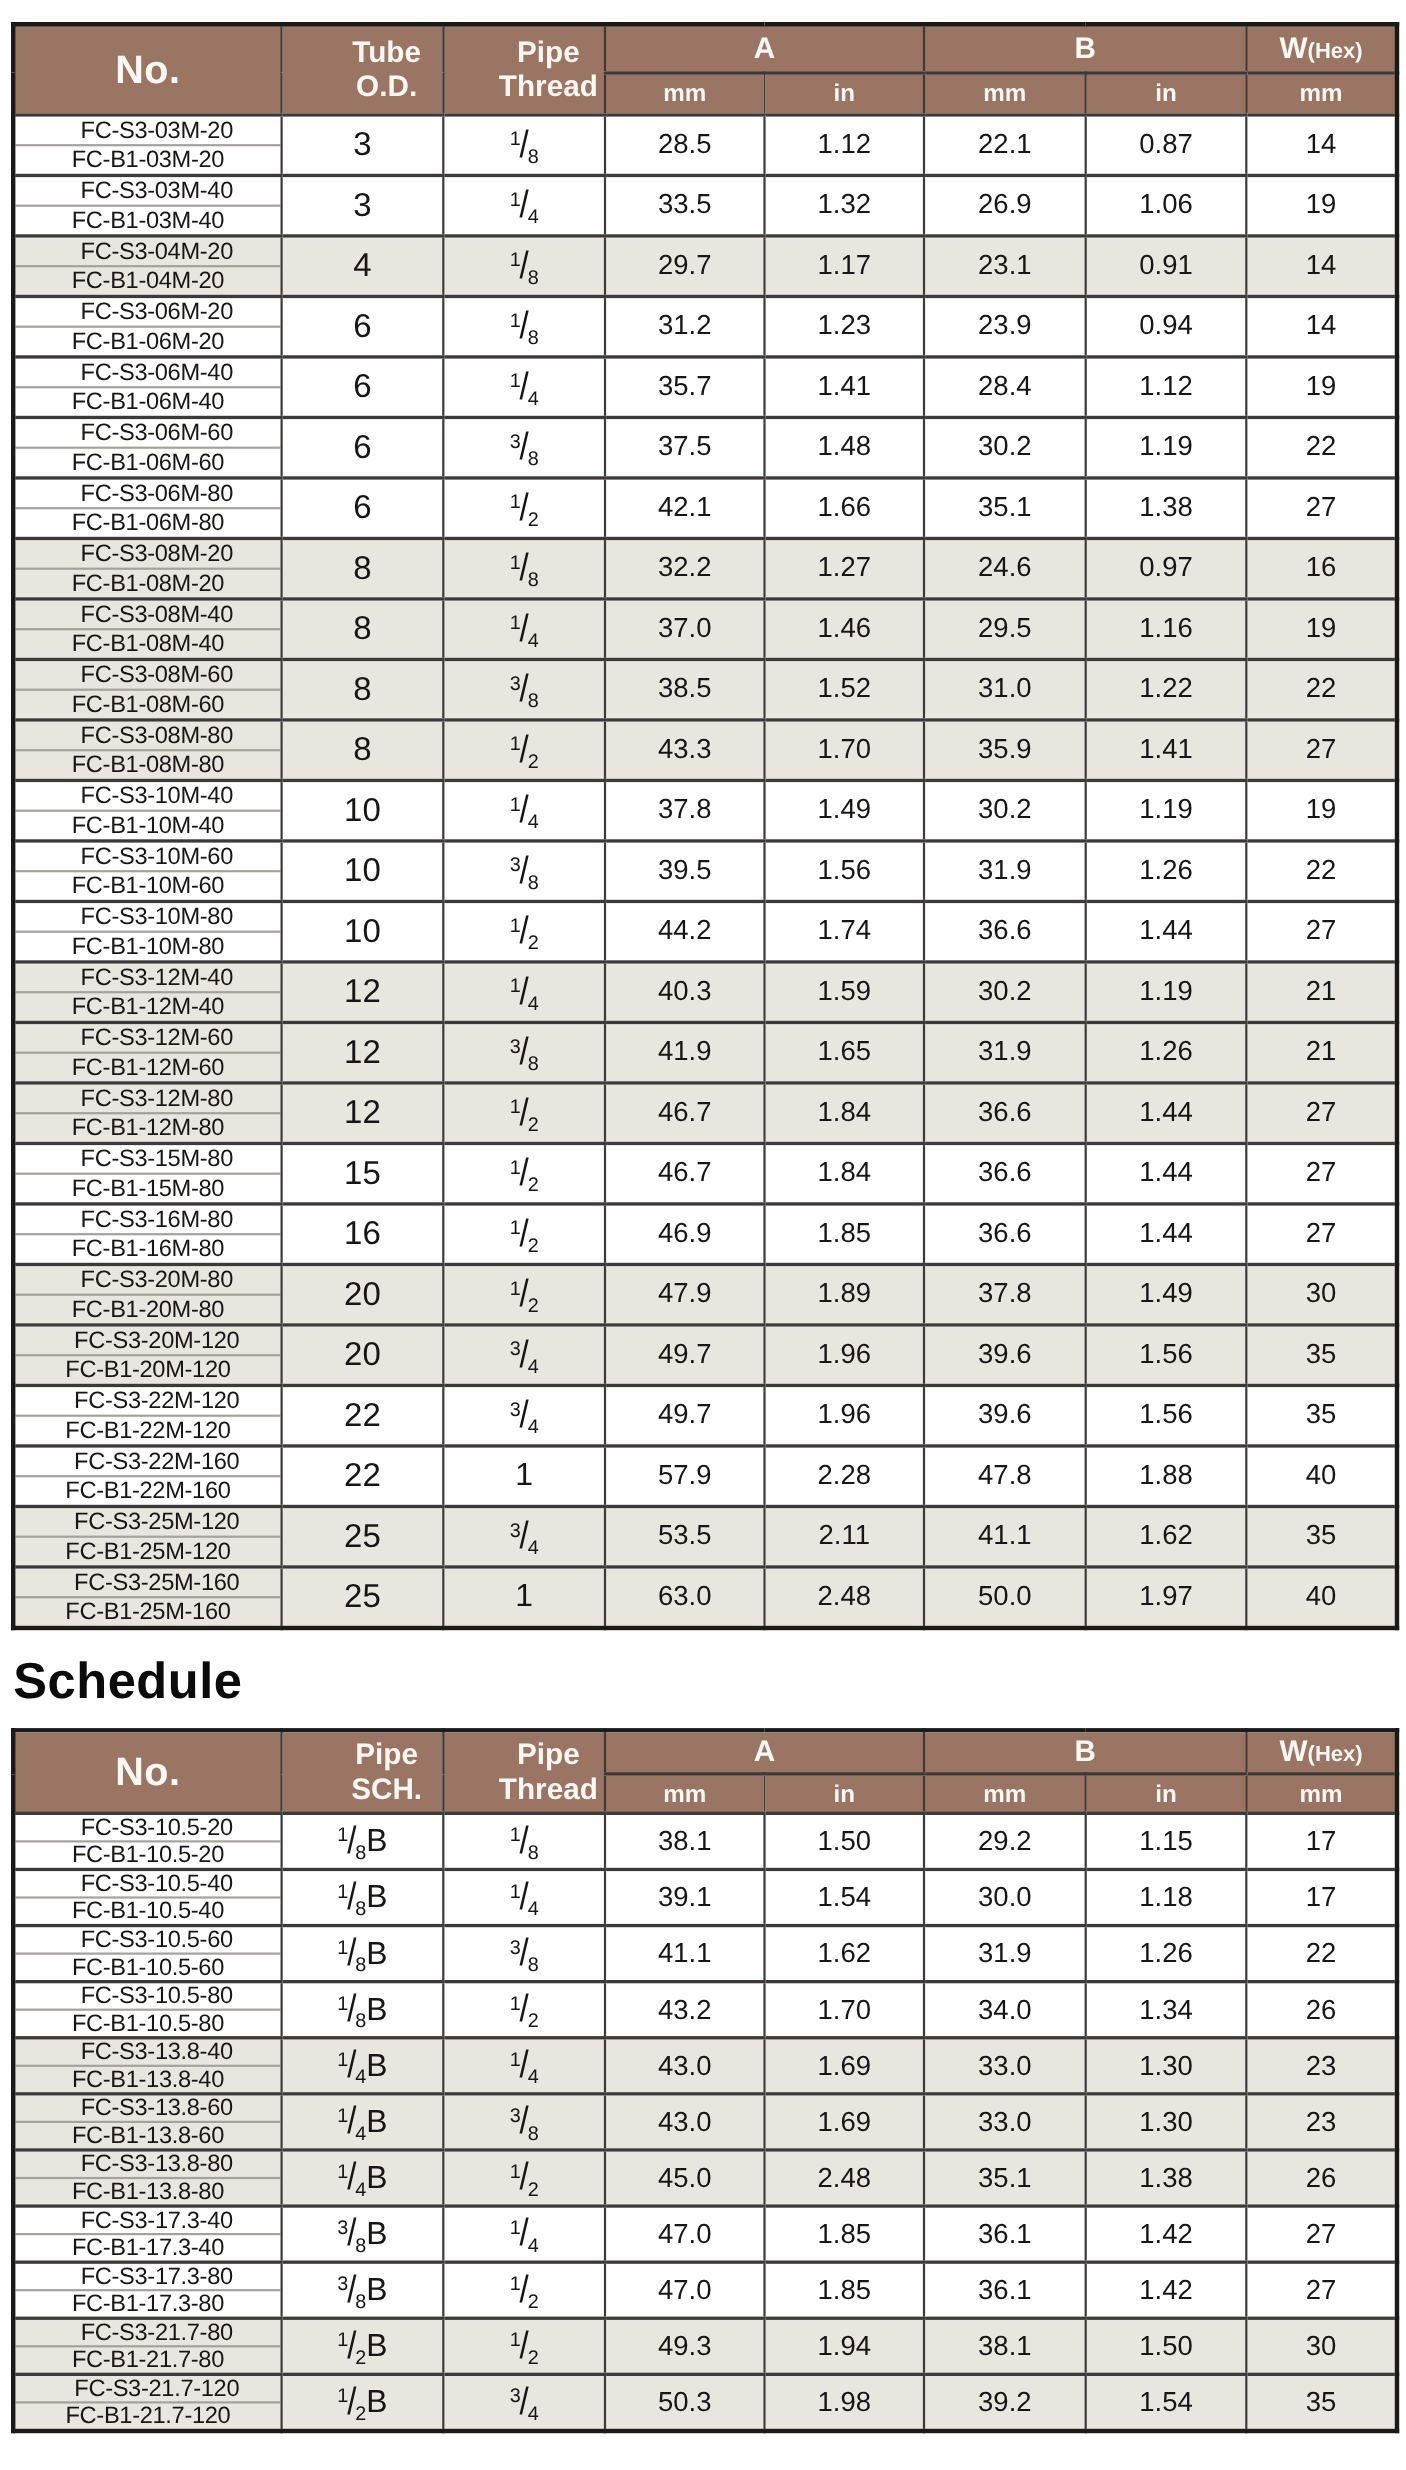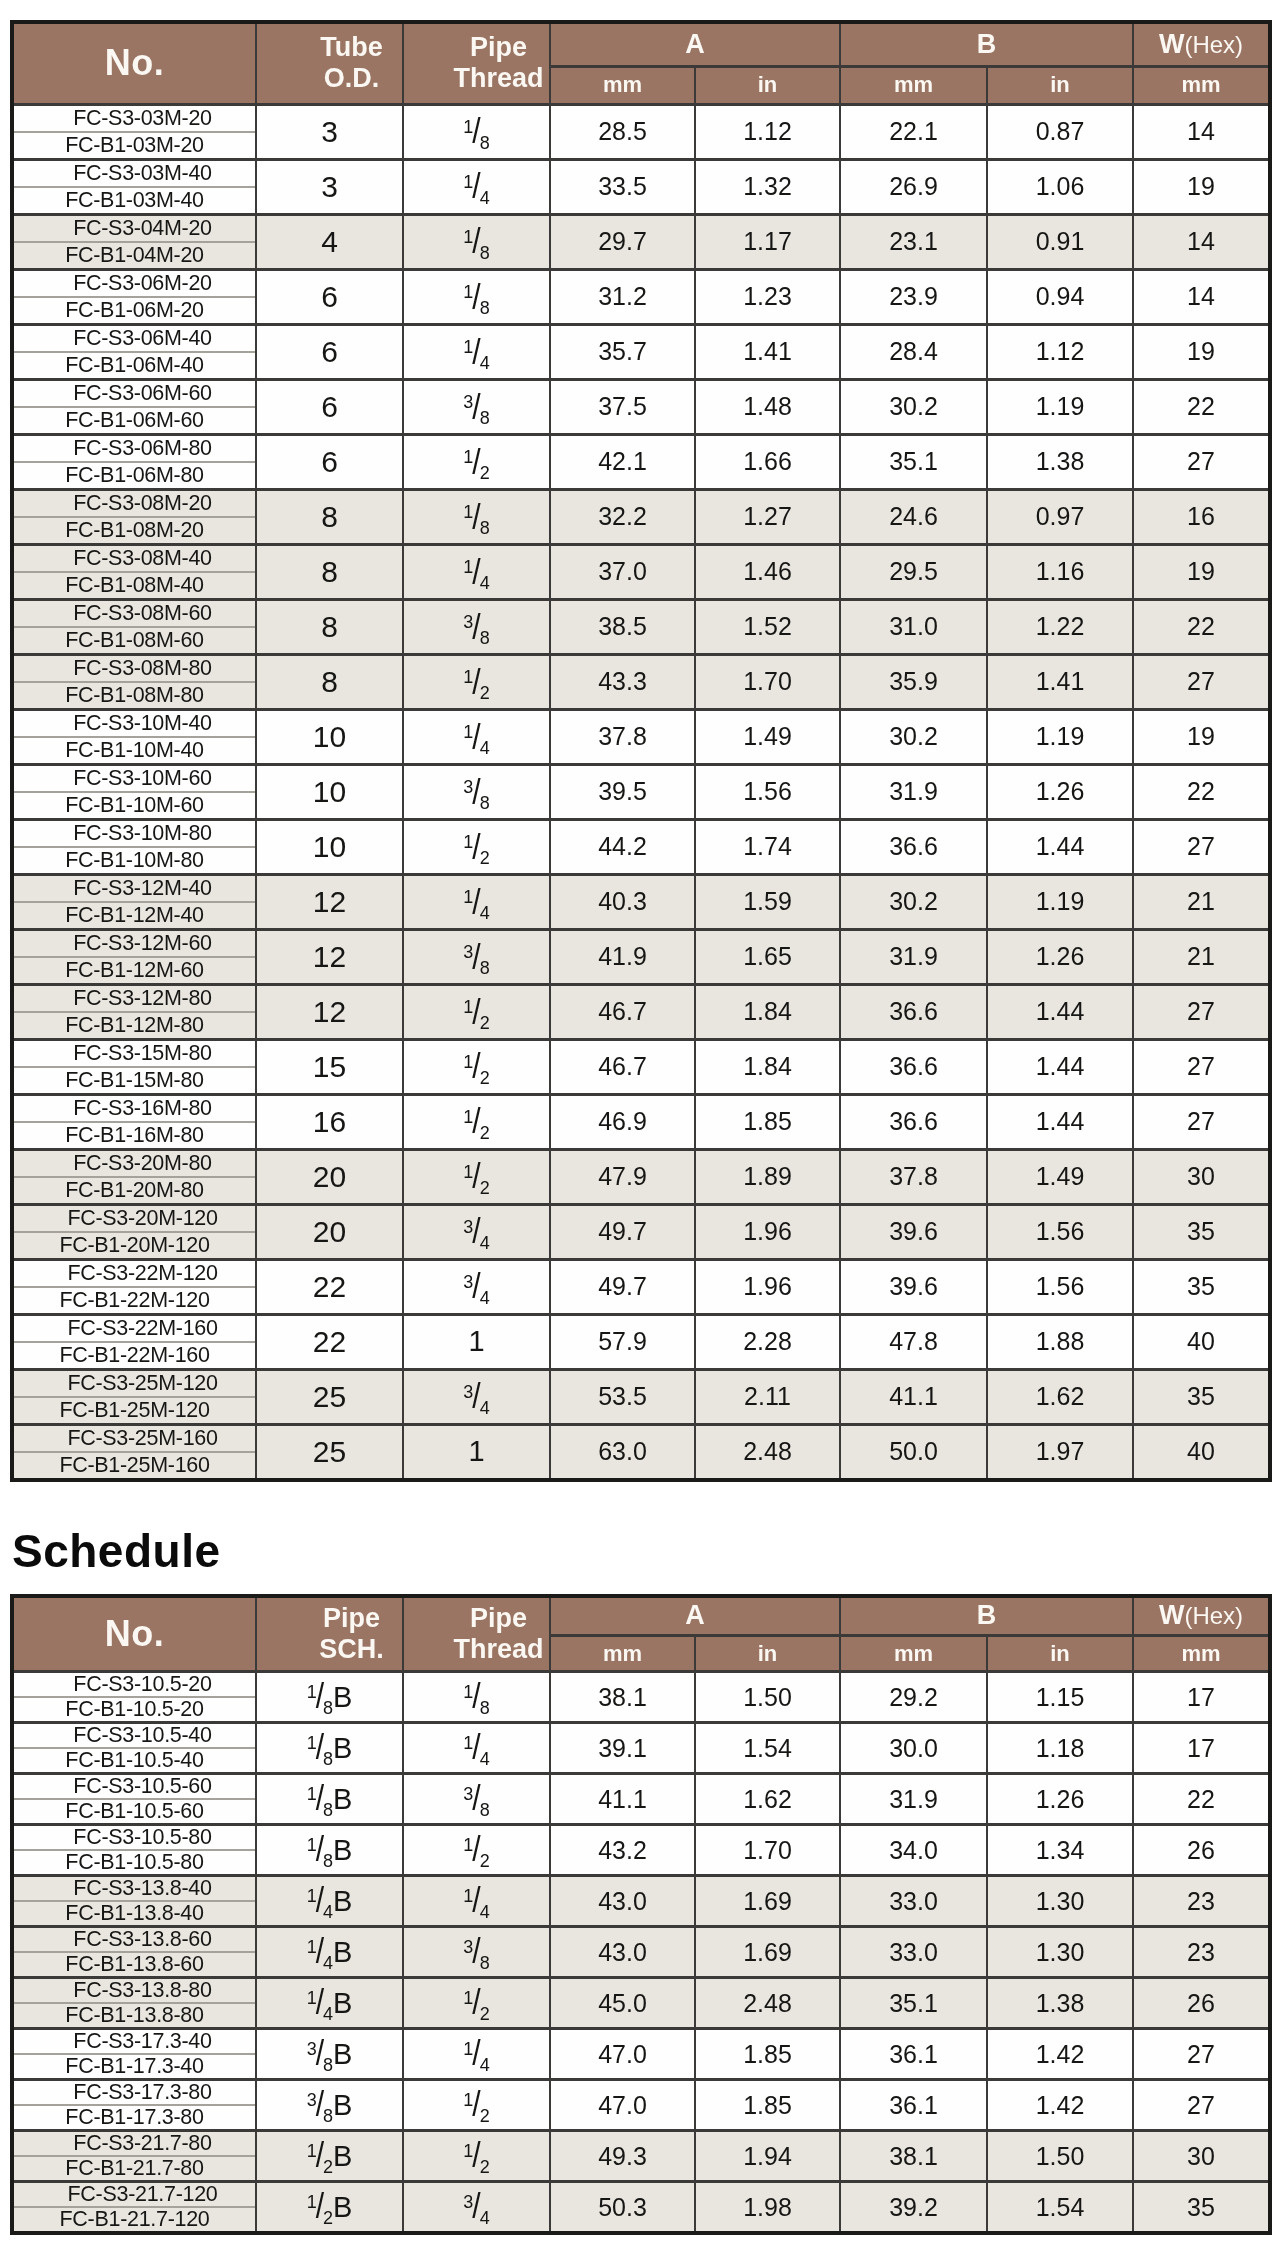--- a/index.html
+++ b/index.html
@@ -23,21 +23,21 @@
     text-align:center;vertical-align:middle;padding:0;overflow:hidden;
   }
   thead th{
     background:var(--header-bg);color:var(--header-text);
     font-weight:bold;border-bottom-width:3px;
   }
   .h-no{font-size:36px;letter-spacing:0.5px;}
   .h-two span{display:block;line-height:31px;font-size:27px;margin-left:44px;}
   .h-group{font-size:27px;}
   .h-w .w-main{font-size:27px;font-weight:bold;}
-  .h-w .w-sfx{font-size:24px;font-weight:normal;}
+  .h-w .w-sfx{font-size:20px;font-weight:bold;}
   .unit-row th{font-size:22px;text-align:center;}
   .t1 .group-row{height:44px;}
   .t1 .unit-row{height:38px;}
   .t2 .group-row{height:40px;}
   .t2 .unit-row{height:36px;}
   .t1 tbody tr{height:51px;}
   .t2 tbody tr{height:48px;}
   tbody tr{background:var(--white-row);}
   tbody tr.shaded{background:var(--shaded-row);}
   tbody td{font-size:25px;border-top-width:3px;border-bottom-width:3px;}
@@ -50,21 +50,21 @@
   .t2 .pn{height:23px;}
   .pn-top{border-bottom:2px solid var(--pn-divider);padding-left:16px;}
   .c-size{font-size:30px;}
   .c-thread{font-size:29px;}
   .frac-sup{font-size:18px;position:relative;top:-9px;}
   .frac-sub{font-size:18px;position:relative;top:7px;}
   .fslash{font-size:30px;display:inline-block;transform:scaleY(1.15);margin:0 -1px;}
   .fsuffix{font-size:29px;}
   h2.schedule{
     font-size:46px;font-weight:bold;color:var(--heading-text);
-    margin:42px 0 16px 2px;letter-spacing:0.5px;
+    margin:19px 0 16px 2px;letter-spacing:0.5px;
   }
 </style>
 </head>
 <body>
 
 <div class="sheet">
 
   <table class="t1">
     <colgroup>
       <col style="width:244px">

